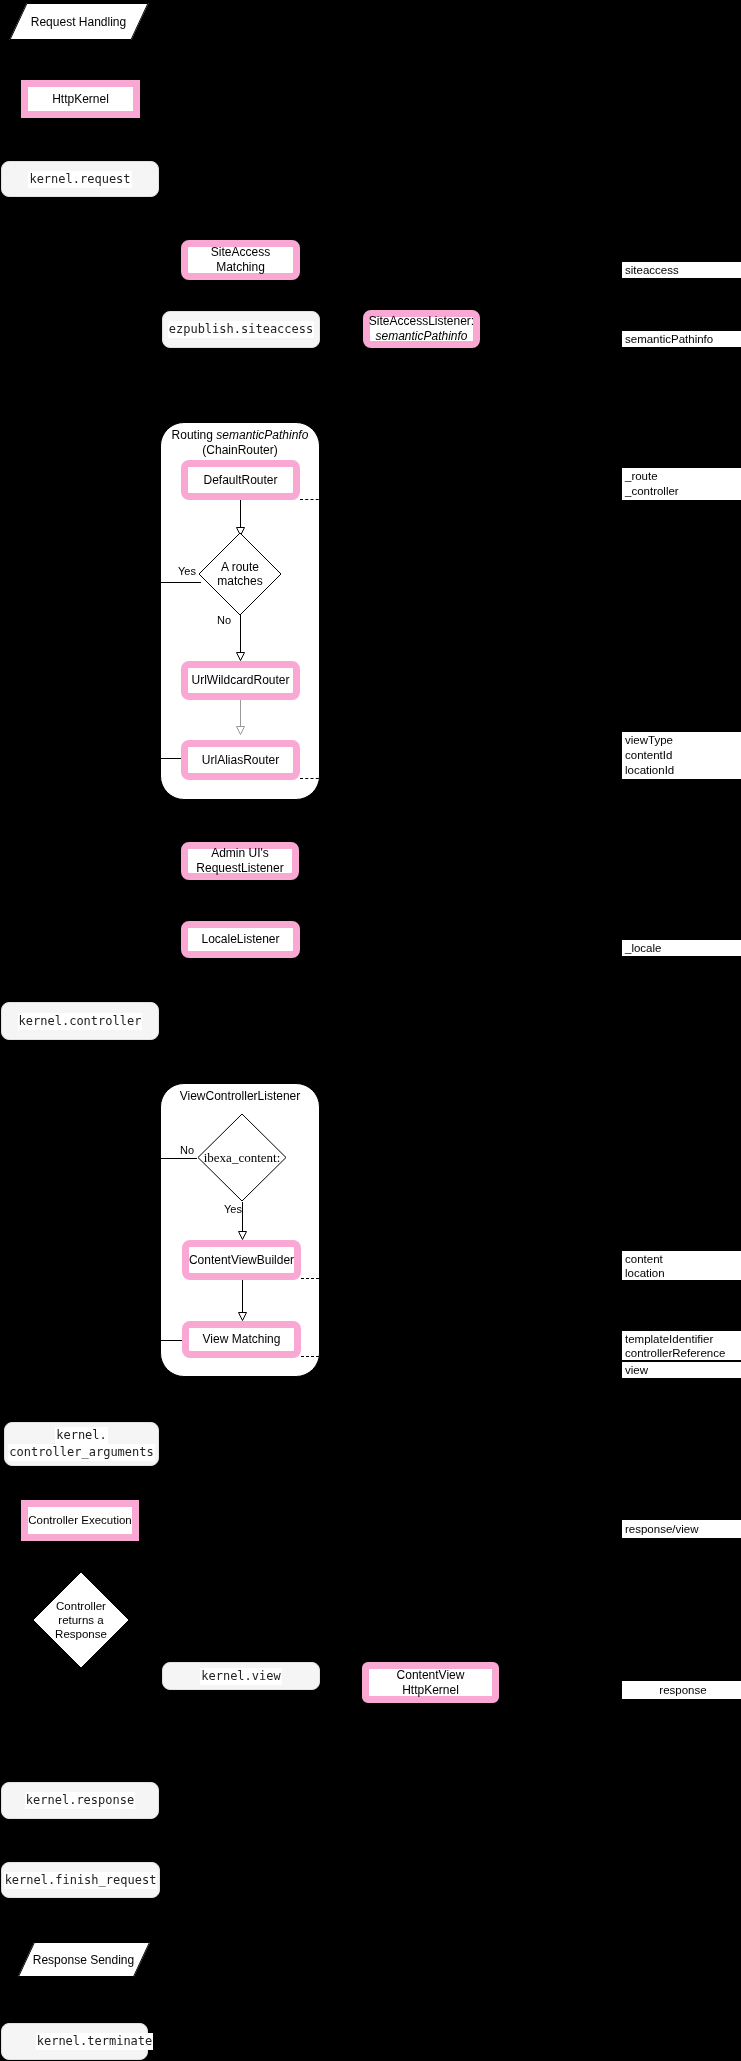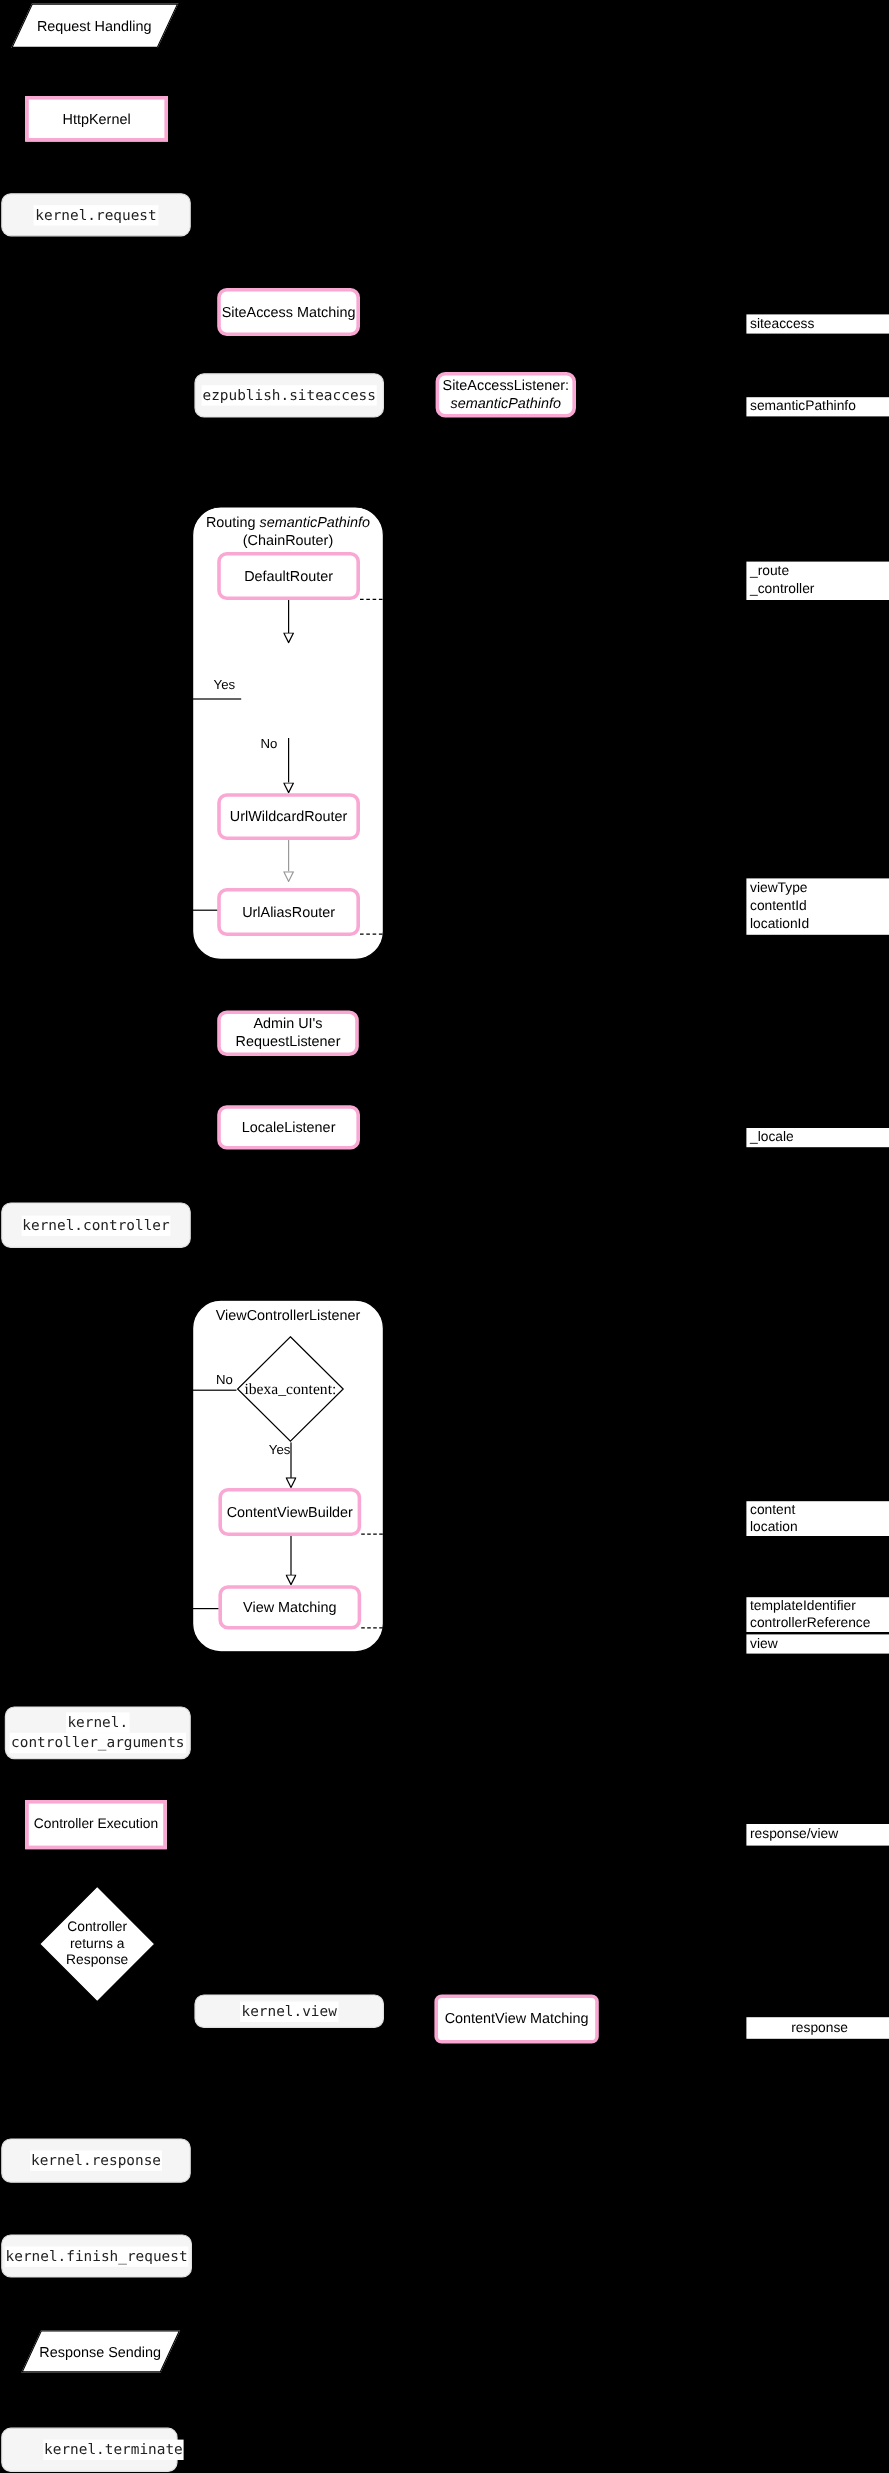--- a/index.html
+++ b/index.html
@@ -1,20 +1,20 @@
 <!DOCTYPE html>
 <html><head>
 <meta charset="utf-8">
 <style>
   html,body{margin:0;padding:0;background:#000;}
   #canvas{position:relative;width:741px;height:2061px;background:#000;overflow:hidden;
           font-family:"Liberation Sans","DejaVu Sans",sans-serif;color:#000;}
   .abs{position:absolute;box-sizing:border-box;}
   
-  .node{background:#fff;border:3px solid #f9a8d4;display:flex;align-items:center;justify-content:center;
+  .node{background:#fff;border:7px solid #f9a8d4;display:flex;align-items:center;justify-content:center;
         text-align:center;font-size:12px;line-height:15px;}
   .rounded{border-radius:8px;}
   
   .event{background:#f5f5f5;border:1px solid #e0e0e0;border-radius:8px;display:flex;flex-direction:column;
          align-items:center;justify-content:center;text-align:center;
          font-family:"DejaVu Sans Mono","Liberation Mono",monospace;font-size:12px;line-height:17px;color:#222;}
   .event span{background:#fff;padding:0 1px;}
   
   .container{background:#fff;border:1px solid #000;border-radius:24px;}
   .ctitle{position:absolute;width:100%;text-align:center;font-size:12px;line-height:15px;}
@@ -78,20 +78,26 @@
   </div>
   <div class="abs dash" style="left:300px;top:499px;width:24px;"></div>
 
   <div class="abs vline" style="left:240px;top:500px;height:28px;"></div>
   <div class="abs ah" style="left:236px;top:527px;">
     <svg width="9" height="9">
         <polygon points="0.5,0.5 8.5,0.5 4.5,8.5" fill="#fff" stroke="#000"></polygon>
       </svg>
   </div>
 
+  <div class="abs diamond" style="left:198px;top:532px;width:84px;height:84px;">
+    <svg viewBox="0 0 84 84" preserveAspectRatio="none">
+        <polygon points="42,1 83,42 42,83 1,42" fill="#fff" stroke="#000"></polygon>
+      </svg>
+    <div class="dtext">A route matches</div>
+  </div>
   <div class="abs lbl" style="left:178px;top:565px;">Yes</div>
   <div class="abs hline" style="left:160px;top:582px;width:41px;"></div>
   <div class="abs lbl" style="left:217px;top:614px;">No</div>
 
   <div class="abs vline" style="left:240px;top:615px;height:37px;"></div>
   <div class="abs ah" style="left:236px;top:652px;">
     <svg width="9" height="9">
         <polygon points="0.5,0.5 8.5,0.5 4.5,8.5" fill="#fff" stroke="#000"></polygon>
       </svg>
   </div>
@@ -173,21 +179,21 @@
         <polygon points="49,1 97,49 49,97 1,49" fill="#fff" stroke="#000"></polygon>
       </svg>
     <div class="dtext" style="font-size:11.5px;width:70px;">Controller returns a Response</div>
   </div>
 
   <div class="abs event" style="left:162px;top:1662px;width:158px;height:28px;">
     <span>kernel.view</span>
   </div>
 
   <div class="abs node" style="left:362px;top:1662px;width:137px;height:41px;border-radius:6px;">
-    <span>ContentView Matching</span>
+    <span>ContentView HttpKernel</span>
   </div>
 
   <div class="abs event" style="left:1px;top:1782px;width:158px;height:37px;">
     <span>kernel.response</span>
   </div>
 
   <div class="abs event" style="left:1px;top:1862px;width:159px;height:36px;">
     <span>kernel.finish_request</span>
   </div>
 

